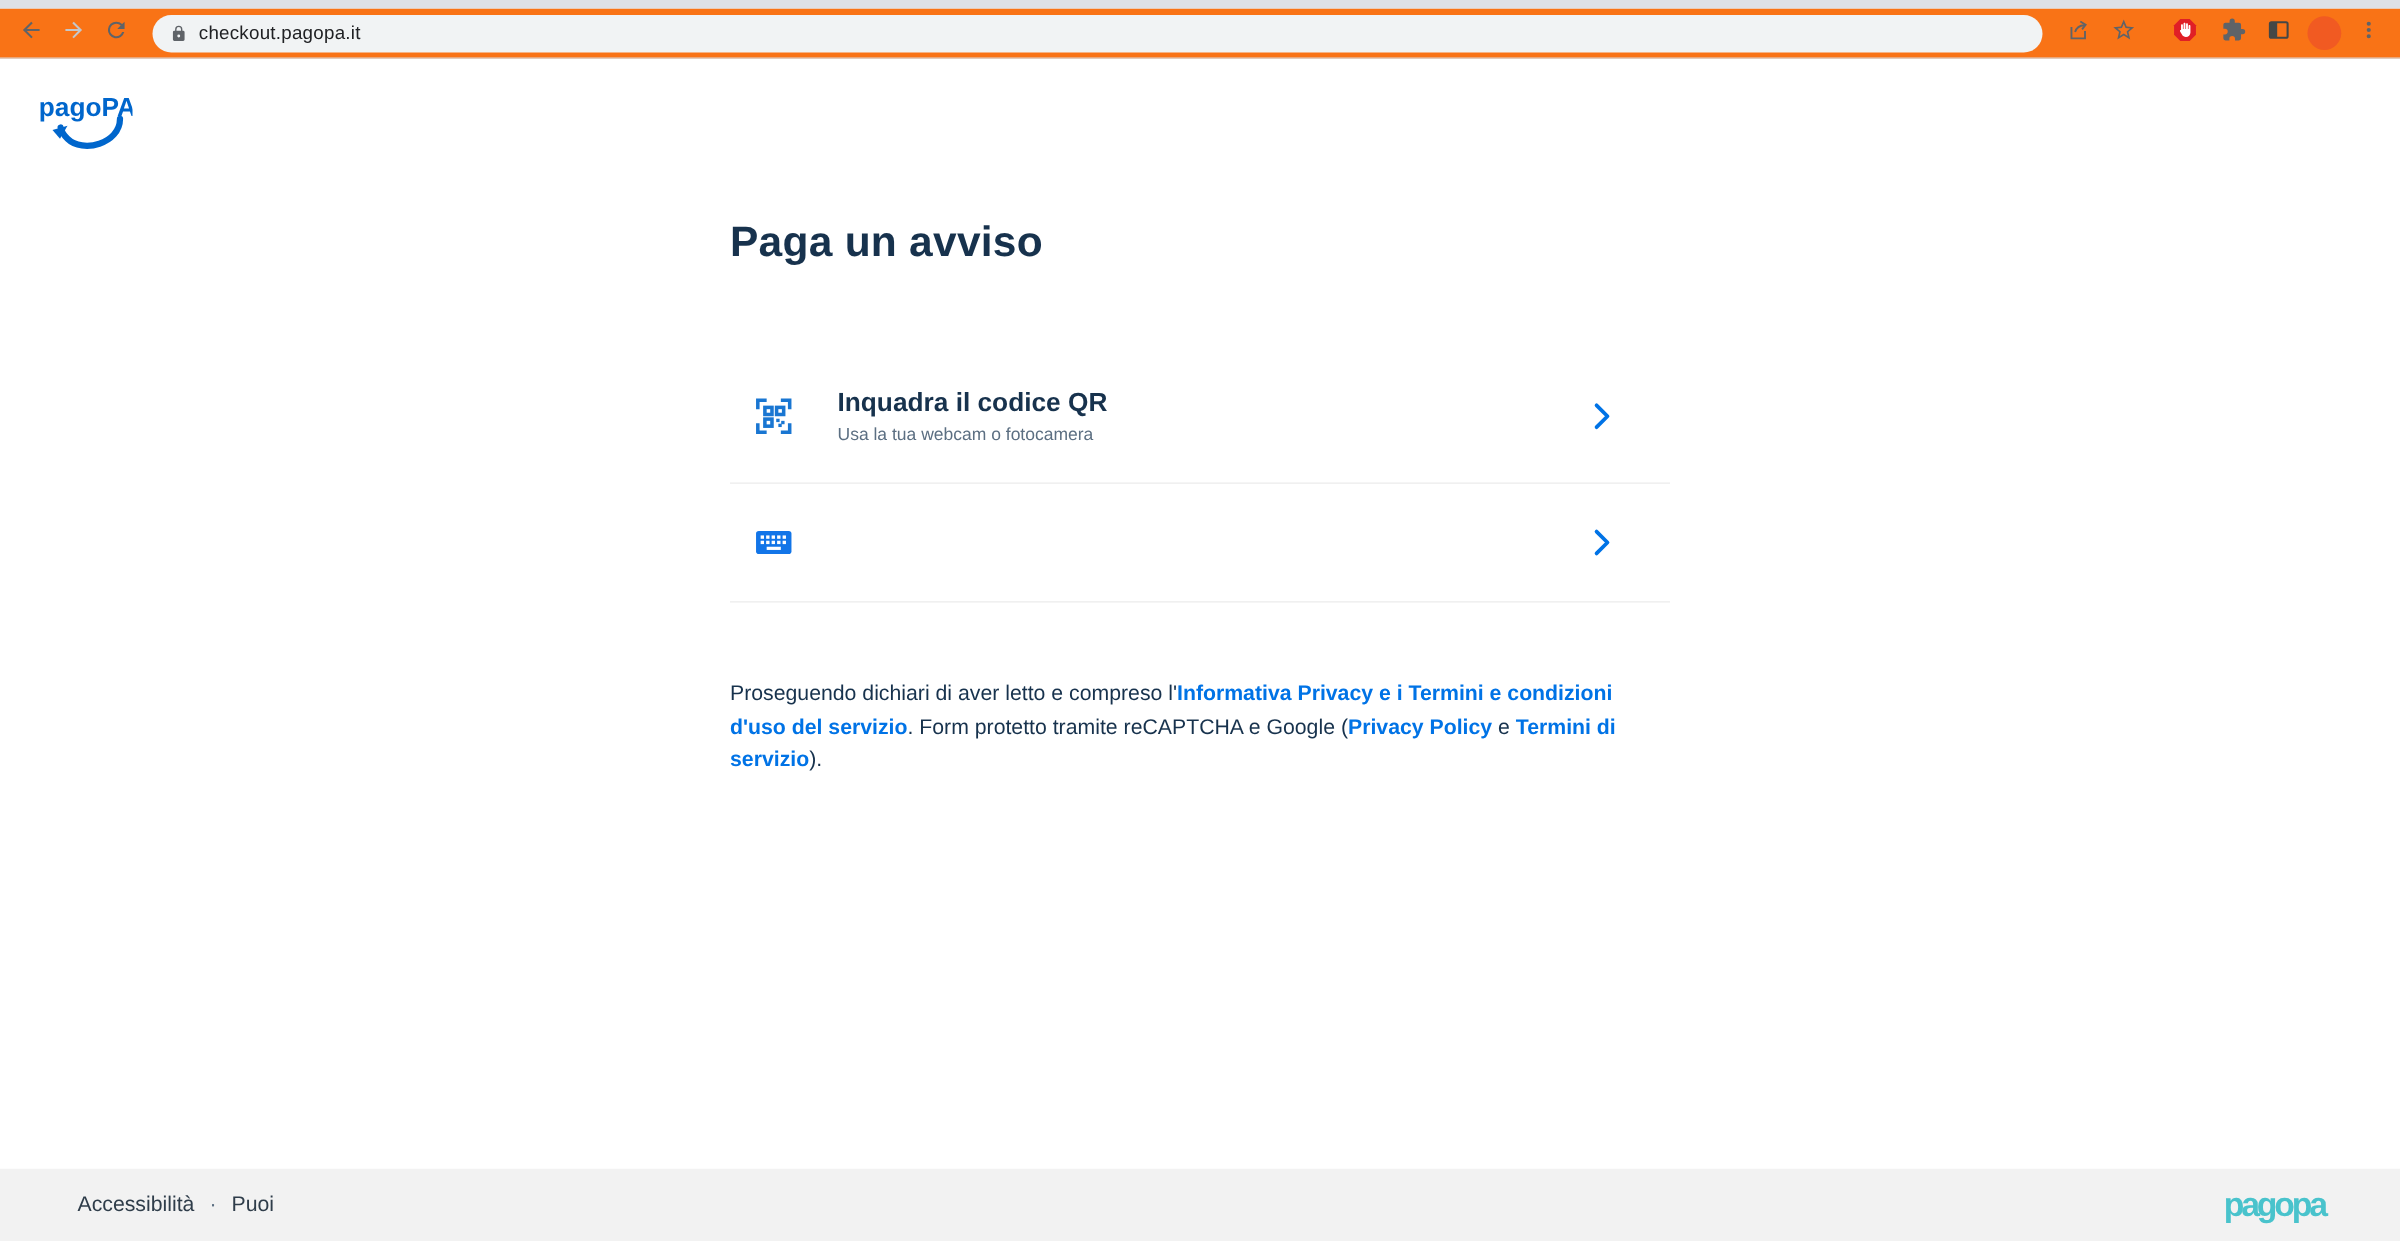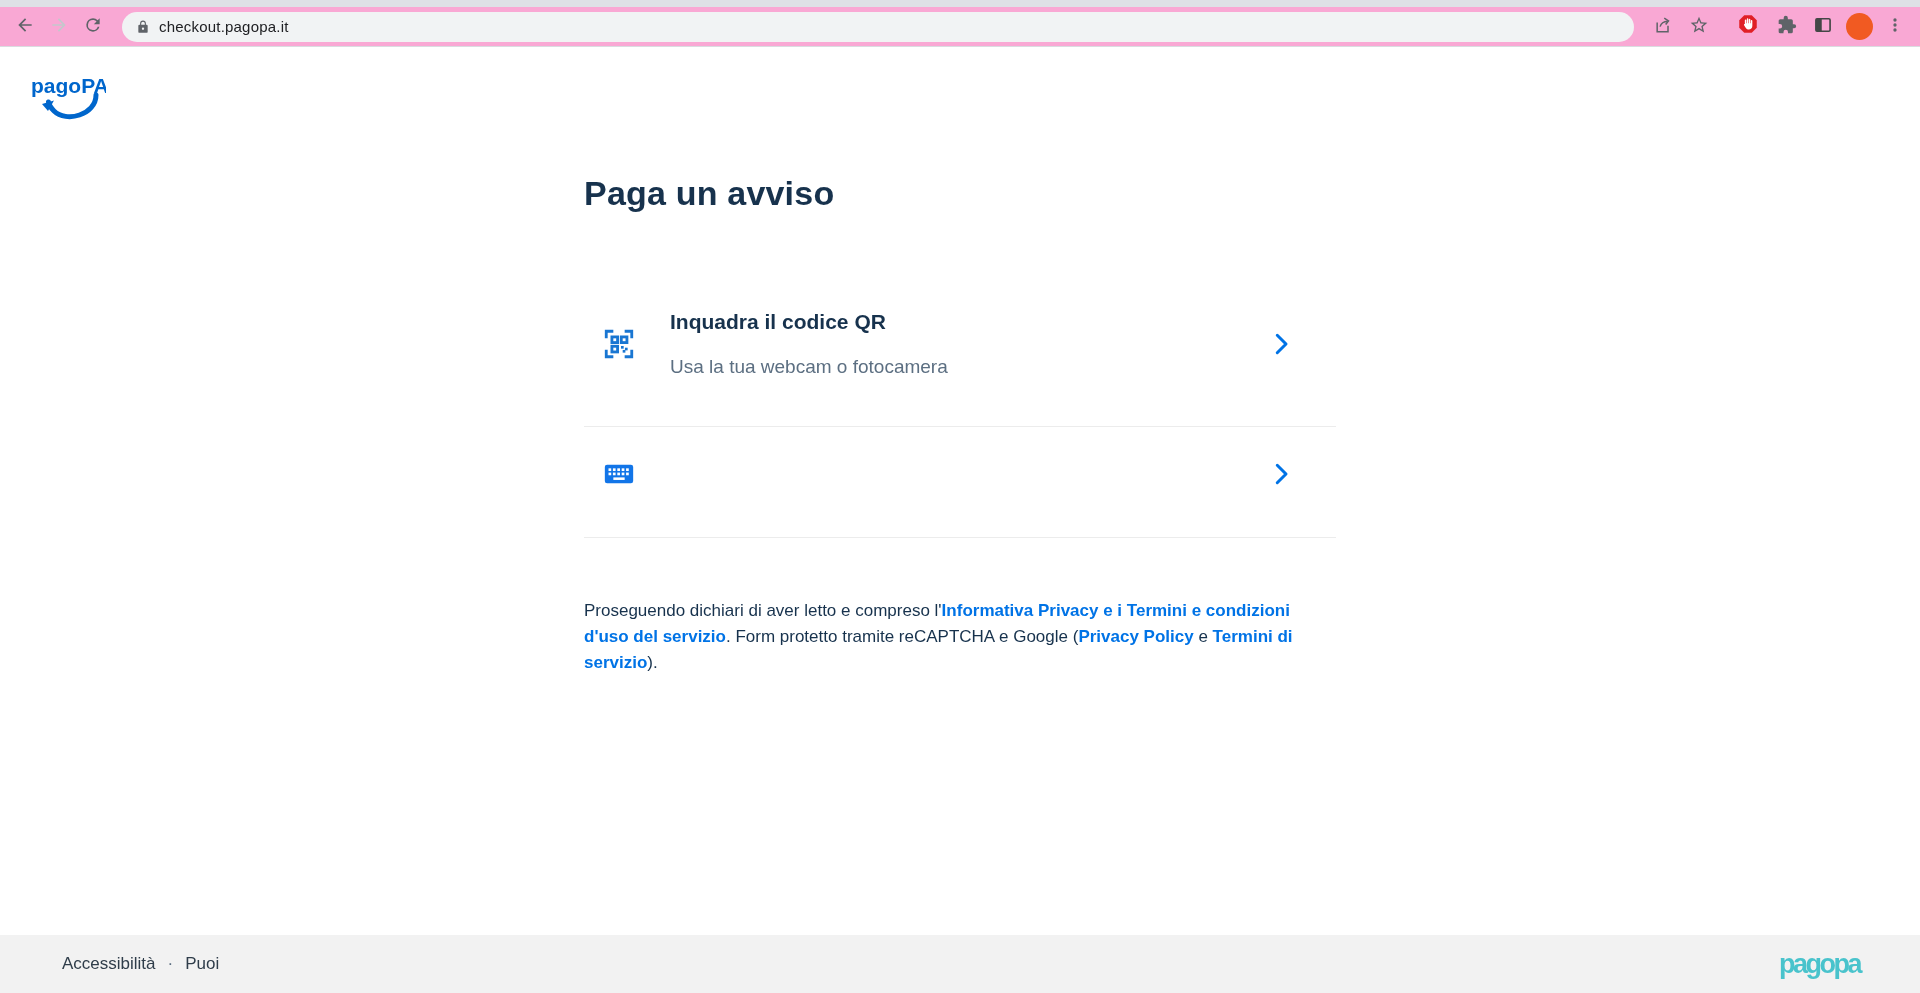--- a/index.html
+++ b/index.html
@@ -6,21 +6,21 @@
   html,body { width:1920px; height:993px; overflow:hidden; }
   body {
     font-family:"Liberation Sans","DejaVu Sans",sans-serif;
     background:#ffffff;
     display:flex; flex-direction:column;
   }
 
   
   .tabstrip { height:7px; background:#dee1e6; }
   .toolbar {
-    height:40px; background:#f9a8d4; border-bottom:1px solid #dadce0;
+    height:40px; background:#f97316; border-bottom:1px solid #dadce0;
     display:flex; align-items:center; padding:12px 8px;
   }
   .nav-btn {
     width:34px; height:34px; border-radius:50%;
     display:flex; align-items:center; justify-content:center;
     flex:0 0 auto; cursor:pointer;
   }
   .nav-btn svg { width:20px; height:20px; }
   .omnibox {
     flex:1 1 auto; height:30px; margin:0 10px 0 12px;
@@ -47,28 +47,28 @@
   h1.page-title {
     margin-top:40px; font-size:34px; line-height:1.2; font-weight:700;
     color:#17324d; letter-spacing:.2px;
   }
   .page-subtitle {
     margin-top:14px; font-size:19px; line-height:1.55; color:#455b71;
   }
   .options { margin-top:64px; list-style:none; }
   .option-row {
     display:flex; align-items:center;
-    padding:30px 40px 46px 18px;
+    padding:30px 40px 30px 18px;
     border-bottom:1px solid #ececec;
     cursor:pointer;
   }
   .option-icon { width:34px; height:34px; flex:0 0 auto; margin-right:34px; }
   .option-texts { flex:1 1 auto; }
   .option-title { font-size:21px; font-weight:700; color:#17324d; line-height:1.3; }
-  .option-subtitle { font-size:19px; color:#5c6f82; line-height:1.3; margin-top:20px; }
+  .option-subtitle { font-size:14px; color:#5c6f82; line-height:1.3; margin-top:2px; }
   .option-chevron { width:30px; height:30px; flex:0 0 auto; }
 
   .disclaimer {
     margin-top:60px; font-size:17px; line-height:1.55; color:#17324d;
   }
   .disclaimer a { color:#0073e6; font-weight:700; text-decoration:none; cursor:pointer; }
 
   
   .footer {
     height:58px; background:#f2f2f2; flex:0 0 auto;

